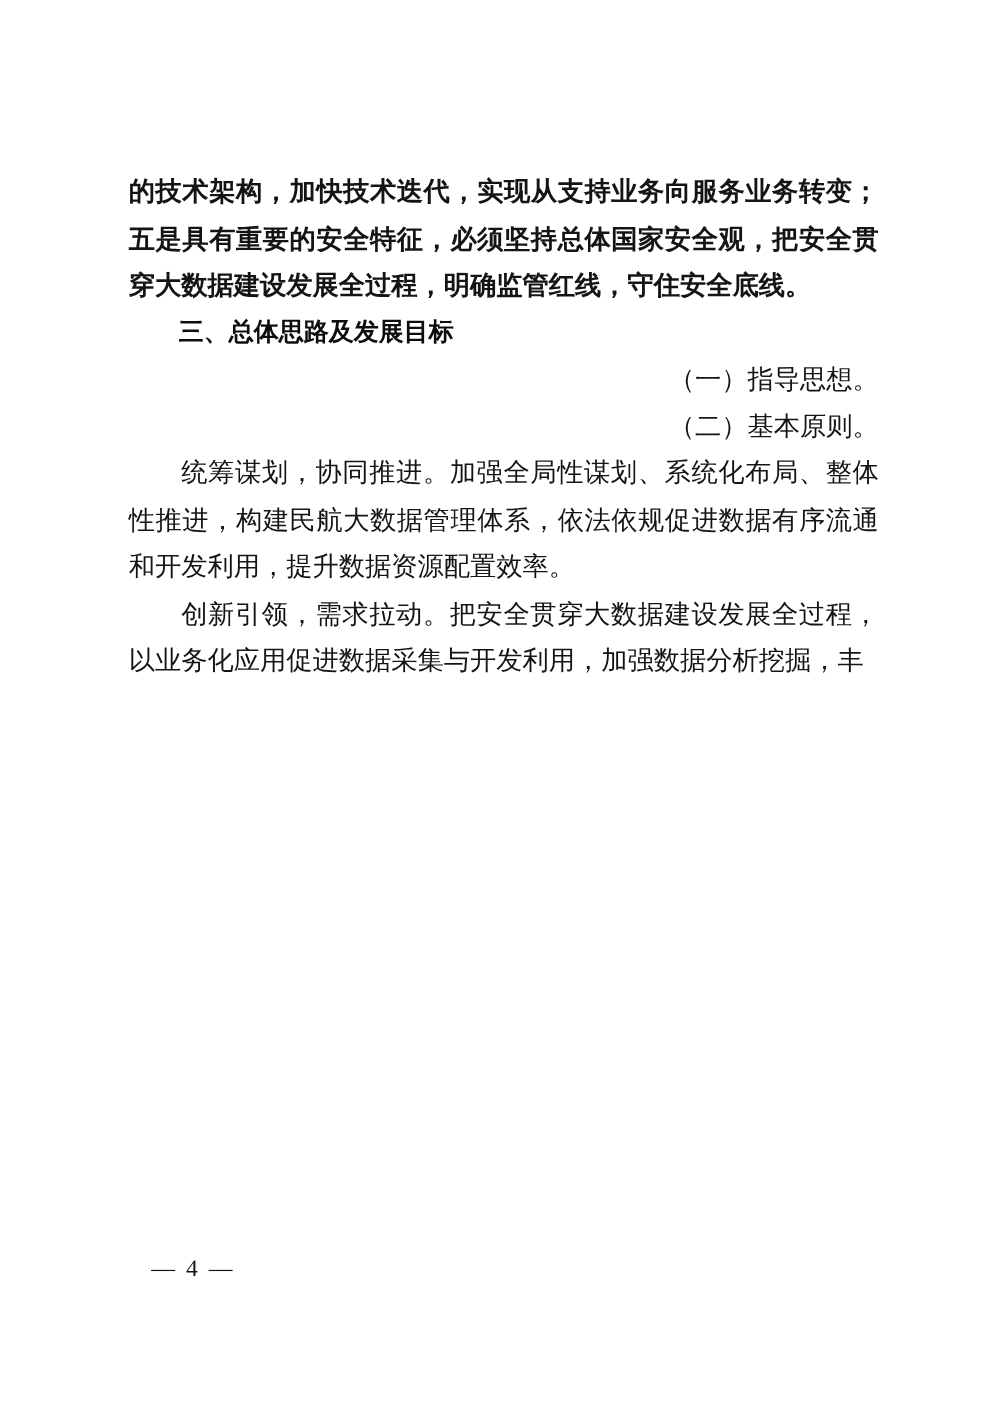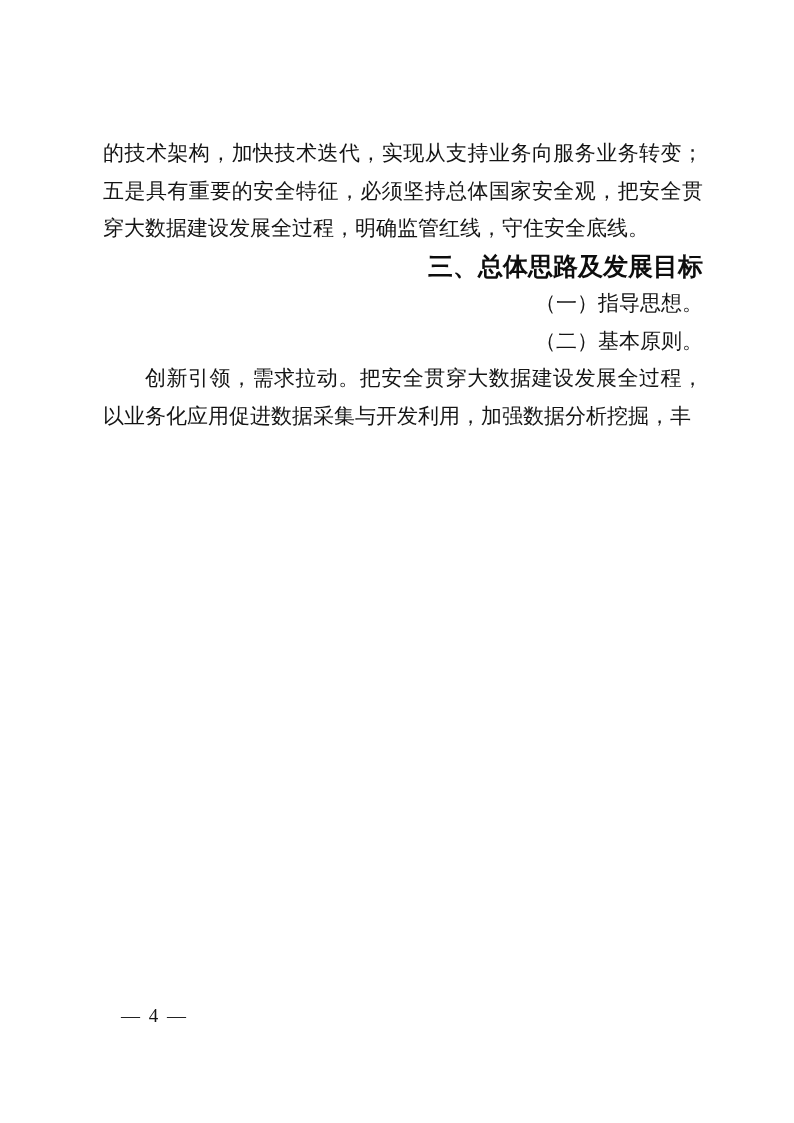--- a/index.html
+++ b/index.html
@@ -24,26 +24,27 @@
     padding: 0;
     font-size: 21px;
     line-height: 37.5px;
     text-indent: 2em;
     font-weight: normal;
     text-align: justify;
     text-justify: inter-ideograph;
   }
   .para.no-indent {
     text-indent: 0;
+    font-weight: bold;
   }
   .heading {
     font-family: "Liberation Sans", "DejaVu Sans", sans-serif;
     font-weight: 700;
-    font-size: 25px;
-    text-align: right;
+    font-size: 20px;
+    text-align: left;
     color: #0d0d0d;
   }
   .sub {
     text-align: right;
   }
   .footer {
     position: absolute;
     left: 121px;
     top: 1001px;
     font-size: 19px;
@@ -54,16 +55,17 @@
 </style>
 </head>
 <body>
 
 <div class="page">
   <div>
     <p class="para no-indent">的技术架构，加快技术迭代，实现从支持业务向服务业务转变；五是具有重要的安全特征，必须坚持总体国家安全观，把安全贯穿大数据建设发展全过程，明确监管红线，守住安全底线。</p>
     <h2 class="heading">三、总体思路及发展目标</h2>
     <p class="sub">（一）指导思想。</p>
     <p class="sub">（二）基本原则。</p>
+    <p class="para">统筹谋划，协同推进。加强全局性谋划、系统化布局、整体性推进，构建民航大数据管理体系，依法依规促进数据有序流通和开发利用，提升数据资源配置效率。</p>
     <p class="para">创新引领，需求拉动。把安全贯穿大数据建设发展全过程，以业务化应用促进数据采集与开发利用，加强数据分析挖掘，丰</p>
   </div>
   <div class="footer">— 4 —</div>
 </div>
 
 </body></html>

